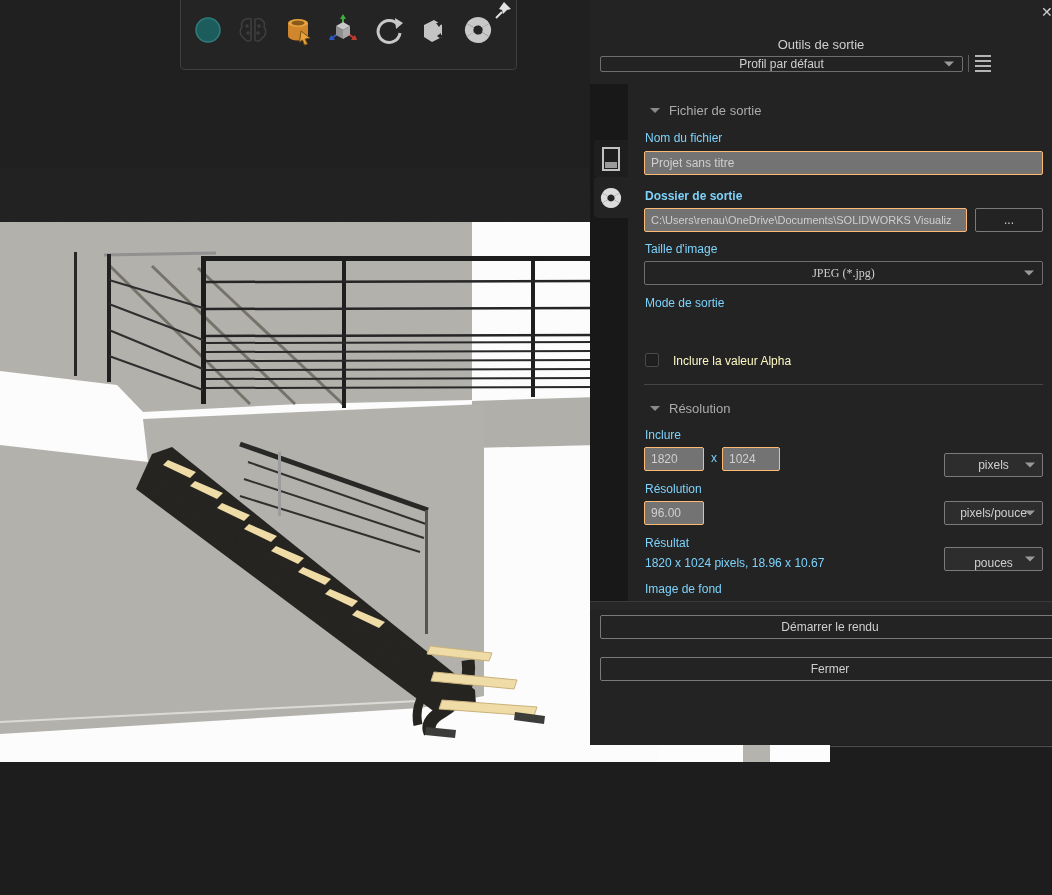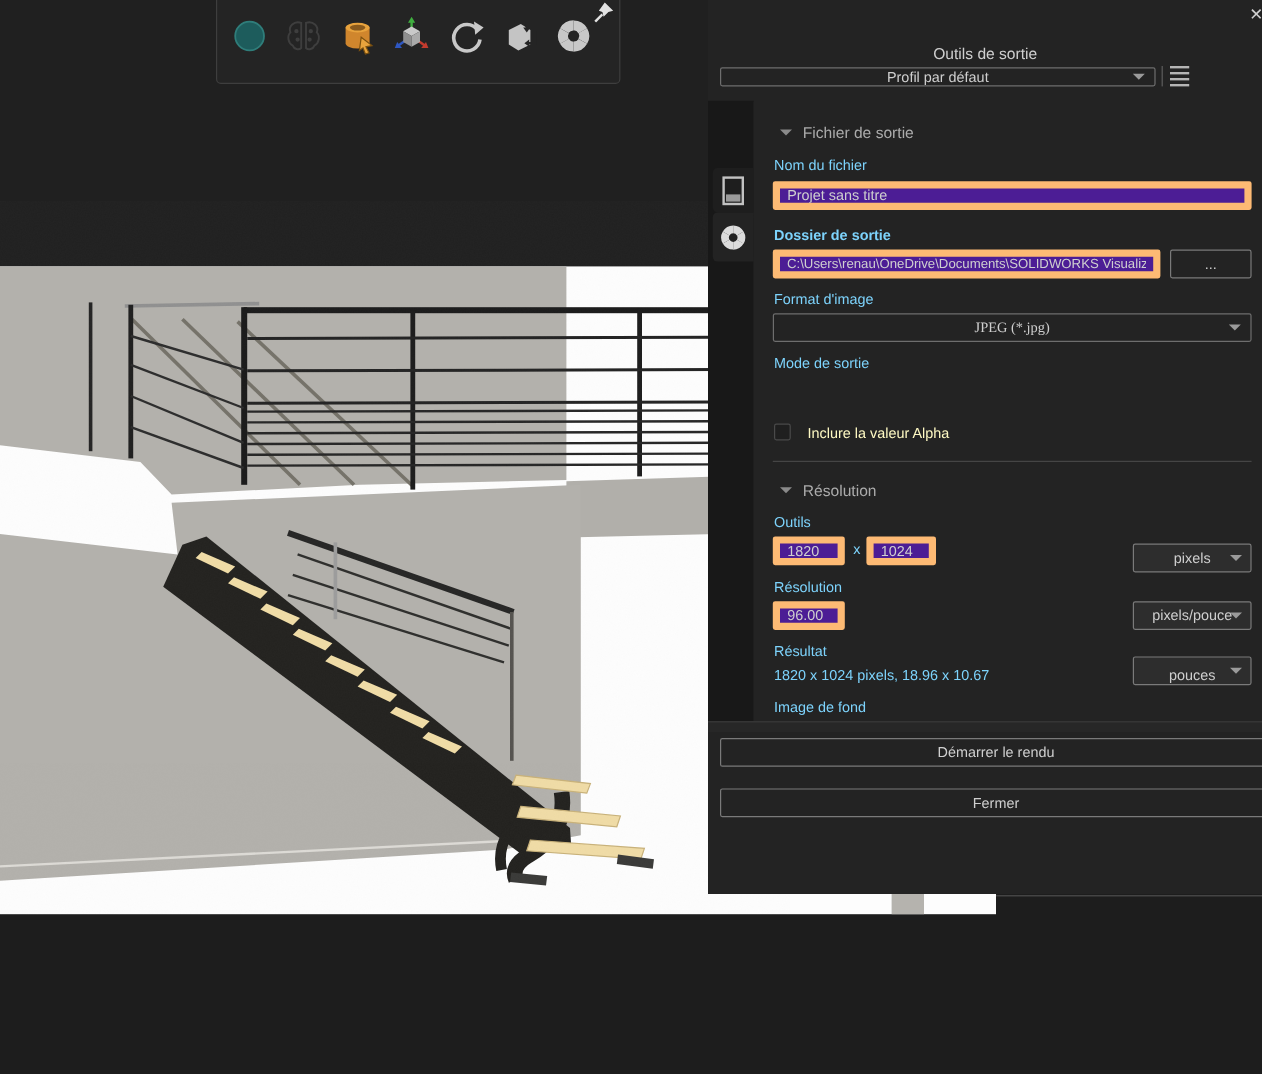--- a/index.html
+++ b/index.html
@@ -39,21 +39,21 @@
   .tab-output{top:93px;height:41px;background:#232323;}
   .icon-canvas{width:18px;height:24px;border:2px solid #c2c2c2;position:relative;background:#1e1e1e;}
   .icon-canvas::after{content:"";position:absolute;left:1px;right:1px;bottom:1px;height:6px;background:#9a9a9a;}
 
   .content{position:absolute;left:38px;top:85px;width:424px;height:516px;background:#232323;}
   .sec-head{position:absolute;font-size:13px;color:#ababab;display:flex;align-items:center;gap:9px;}
   .sec-head .tri{width:0;height:0;border-left:5px solid transparent;border-right:5px solid transparent;
                  border-top:5px solid #8a8a8a;}
   .lbl{position:absolute;font-size:12px;color:#7dd3fc;white-space:nowrap;}
   .lbl.dim{color:#fef9c3;}
-  .inp{position:absolute;height:24px;background:#4c1d95;border:6px solid #fdba74;border-radius:2px;
+  .inp{position:absolute;height:24px;background:#737373;border:1px solid #fdba74;border-radius:2px;
        color:#cfcfcf;font-size:12px;font-family:"Liberation Sans",sans-serif;padding:0 6px;outline:none;}
   .path-inp{font-size:11px;}
   .btn{position:absolute;height:24px;background:#232323;border:1px solid #7a7a7a;border-radius:2px;
        color:#cfcfcf;font-size:12px;font-family:"Liberation Sans",sans-serif;
        display:flex;align-items:center;justify-content:center;}
   .unit-dd{background:#2d2d2d;border-color:#7a7a7a;}
   .unit-dd .chev{right:7px;}
   .checkbox{position:absolute;width:14px;height:14px;border:1px solid #4a4a4a;background:#1f1f1f;border-radius:2px;}
   .divider{position:absolute;height:1px;background:#454545;}
   .sep-band{position:absolute;left:0;top:601px;width:462px;height:9px;background:#272727;border-top:1px solid #3a3a3a;}
@@ -295,38 +295,38 @@
       <div class="sec-head" style="left:22px;top:18px;">
         <span class="tri"></span>
         <span>Fichier de sortie</span>
       </div>
       <div class="lbl" style="left:17px;top:46px;">Nom du fichier</div>
       <input class="inp" style="left: 16px; top: 66px; width: 399px;" value="Projet sans titre">
       <div class="lbl" style="left:17px;top:104px;font-weight:bold;">Dossier de sortie</div>
       <input class="inp path-inp" style="left: 16px; top: 123px; width: 323px;" value="C:\Users\renau\OneDrive\Documents\SOLIDWORKS Visualiz">
       <div class="btn" style="left:347px;top:123px;width:68px;">...</div>
 
-      <div class="lbl" style="left:17px;top:157px;">Format d'image</div>
+      <div class="lbl" style="left:17px;top:157px;">Taille d'image</div>
       <div class="dropdown" style="position:absolute;left:16px;top:176px;width:399px;height:24px;font-family:Liberation Serif, serif;">
         <span>JPEG (*.jpg)</span>
         <span class="chev"></span>
       </div>
 
       <div class="lbl" style="left:17px;top:211px;">Mode de sortie</div>
 
       <div class="checkbox" style="left:17px;top:268px;"></div>
       <div class="lbl dim" style="left:45px;top:269px;">Inclure la valeur Alpha</div>
 
       <div class="divider" style="left:16px;top:299px;width:399px;"></div>
 
       <div class="sec-head" style="left:22px;top:316px;">
         <span class="tri"></span>
         <span>Résolution</span>
       </div>
-      <div class="lbl" style="left:17px;top:343px;">Outils</div>
+      <div class="lbl" style="left:17px;top:343px;">Inclure</div>
       <input class="inp" style="left: 16px; top: 362px; width: 60px;" value="1820">
       <div class="lbl" style="left:83px;top:366px;">x</div>
       <input class="inp" style="left: 94px; top: 362px; width: 58px;" value="1024">
       <div class="dropdown unit-dd" style="position:absolute;left:316px;top:368px;width:99px;height:24px;">
         <span>pixels</span>
         <span class="chev"></span>
       </div>
 
       <div class="lbl" style="left:17px;top:397px;">Résolution</div>
       <input class="inp" style="left: 16px; top: 416px; width: 60px;" value="96.00">

